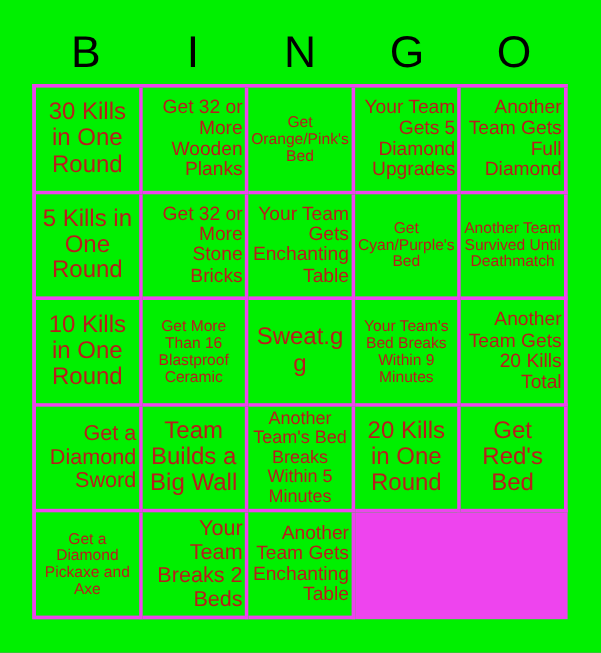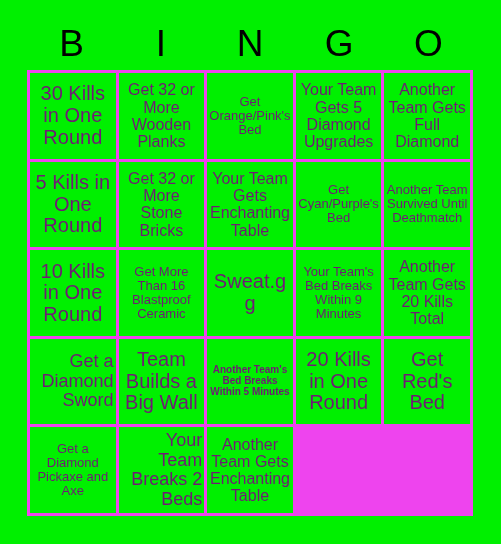--- a/index.html
+++ b/index.html
@@ -56,37 +56,37 @@
   }
   .cell {
     box-sizing: border-box;
     border-right: 3px solid #ee44ee;
     border-bottom: 3px solid #ee44ee;
     background: #00f000;
     display: flex;
     align-items: center;
     justify-content: center;
     text-align: center;
-    color: #701a75;
+    color: #b91c1c;
     padding: 1px 2px;
     overflow: hidden;
   }
   .cell .txt {
     display: block;
     width: 100%;
     line-height: 1.08;
     word-wrap: break-word;
     font-family: "Liberation Sans", sans-serif;
   }
   
   .fs-xl .txt { font-size: 20px; }
   .fs-lg .txt { font-size: 18px; text-align: right; }
-  .fs-md .txt { font-size: 16px; }
+  .fs-md .txt { font-size: 16px; text-align: right; }
   .fs-sm .txt { font-size: 13px; }
-  .fs-xs .txt { font-size: 10px; font-weight: bold; }
+  .fs-xs .txt { font-size: 15px; }
 </style>
 </head>
 <body>
 
 <div class="card">
 
   <div class="header-row">
     <div class="header-cell">B</div>
     <div class="header-cell">I</div>
     <div class="header-cell">N</div>

